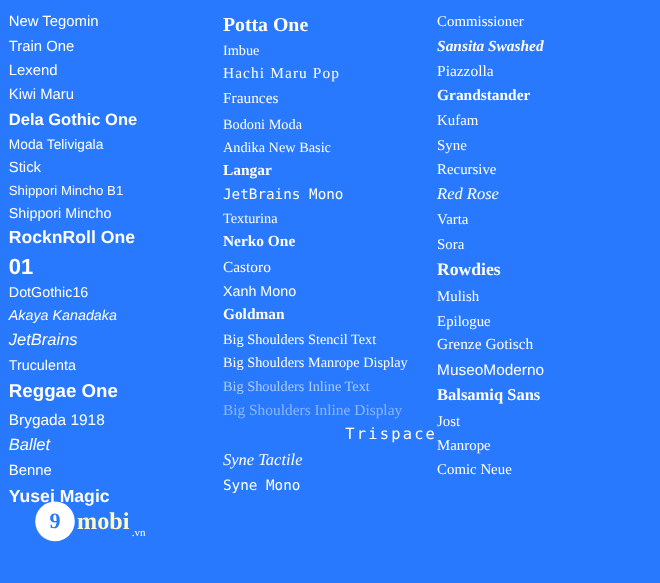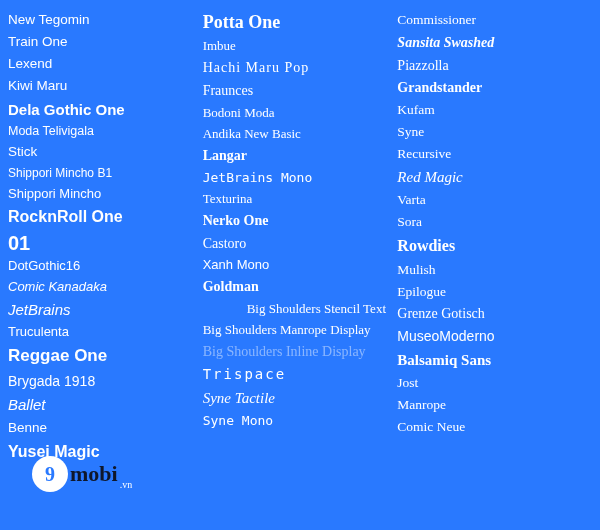--- a/index.html
+++ b/index.html
@@ -57,25 +57,25 @@
     .fraunces { font-family: serif; font-size: 14px; }
     .bodoni { font-family: serif; font-size: 13px; }
     .andika { font-size: 13px; }
     .langar { font-weight: 700; font-size: 14px; }
     .jetbrains { font-family: monospace; font-size: 13px; }
     .texturina { font-family: serif; font-size: 13px; }
     .nerko { font-weight: 700; font-size: 14px; }
     .castoro { font-family: serif; font-size: 14px; }
     .xanh { font-family: Liberation Sans, sans-serif; font-size: 13px; }
     .goldman { font-weight: 700; font-size: 14px; }
-    .bs-stencil-text { font-size: 13px; margin-left: 44px; }
+    .bs-stencil-text { font-size: 13px; }
     .bs-stencil-display { font-size: 13px; font-style: normal; }
     .bs-inline-text { font-size: 13px; color: rgba(255,255,255,0.6); }
     .bs-inline-display { font-size: 14px; color: rgba(255,255,255,0.45); }
-    .trispace { font-family: monospace; letter-spacing: 2px; font-size: 14px; }
+    .trispace { font-family: monospace; letter-spacing: 2px; font-size: 14px; text-align: right; }
     .syne-tactile { font-style: italic; font-size: 15px; }
     .syne-mono { font-family: monospace; font-size: 13px; }
 
     
     .commissioner { font-size: 13.5px; }
     .sansita { font-style: italic; font-weight: 700; font-family: serif; font-size: 14px; }
     .piazzolla { font-family: serif; font-size: 14px; }
     .grandstander { font-weight: 700; font-size: 14px; }
     .kufam { font-size: 13.5px; }
     .syne-col3 { font-size: 13.5px; }
@@ -115,21 +115,21 @@
       overflow: hidden;
     }
     .watermark-nine {
       font-size: 20px;
       font-weight: 900;
       color: #2979ff;
     }
     .watermark-text {
       font-size: 22px;
       font-weight: 900;
-      color: #0f172a;
+      color: #fef9c3;
     }
     .watermark-vn {
       font-size: 10px;
       color: white;
       align-self: flex-end;
       margin-bottom: 2px;
     }
   </style>
 </head>
 <body>
@@ -142,21 +142,21 @@
     <span class="font-item">Lexend</span>
     <span class="font-item">Kiwi Maru</span>
     <span class="font-item dela-gothic">Dela Gothic One</span>
     <span class="font-item akaya-tel">Moda Telivigala</span>
     <span class="font-item stick">Stick</span>
     <span class="font-item shippori-b1">Shippori Mincho B1</span>
     <span class="font-item shippori">Shippori Mincho</span>
     <span class="font-item rocknroll">RocknRoll One</span>
     <span class="font-item ol-item">01</span>
     <span class="font-item dotgothic">DotGothic16</span>
-    <span class="font-item akaya-kan">Comic Kanadaka</span>
+    <span class="font-item akaya-kan">Akaya Kanadaka</span>
     <span class="font-item newsreader">JetBrains</span>
     <span class="font-item truculenta">Truculenta</span>
     <span class="font-item reggae">Reggae One</span>
     <span class="font-item brygada">Brygada 1918</span>
     <span class="font-item ballet">Ballet</span>
     <span class="font-item benne">Benne</span>
     <span class="font-item yusei">Yusei Magic</span>
   </div>
 
   <div class="column col2">
@@ -168,35 +168,36 @@
     <span class="font-item andika">Andika New Basic</span>
     <span class="font-item langar">Langar</span>
     <span class="font-item jetbrains">JetBrains Mono</span>
     <span class="font-item texturina">Texturina</span>
     <span class="font-item nerko">Nerko One</span>
     <span class="font-item castoro">Castoro</span>
     <span class="font-item xanh">Xanh Mono</span>
     <span class="font-item goldman">Goldman</span>
     <span class="font-item bs-stencil-text">Big Shoulders Stencil Text</span>
     <span class="font-item bs-stencil-display">Big Shoulders Manrope Display</span>
+    <span class="font-item bs-inline-text">Big Shoulders Inline Text</span>
     <span class="font-item bs-inline-display">Big Shoulders Inline Display</span>
     <span class="font-item trispace">Trispace</span>
     <span class="font-item syne-tactile">Syne Tactile</span>
     <span class="font-item syne-mono">Syne Mono</span>
   </div>
 
   <div class="column col3">
     <span class="font-item commissioner">Commissioner</span>
     <span class="font-item sansita">Sansita Swashed</span>
     <span class="font-item piazzolla">Piazzolla</span>
     <span class="font-item grandstander">Grandstander</span>
     <span class="font-item kufam">Kufam</span>
     <span class="font-item syne-col3">Syne</span>
     <span class="font-item recursive">Recursive</span>
-    <span class="font-item red-rose">Red Magic</span>
+    <span class="font-item red-rose">Red Rose</span>
     <span class="font-item varta">Varta</span>
     <span class="font-item sora">Sora</span>
     <span class="font-item rowdies">Rowdies</span>
     <span class="font-item mulish">Mulish</span>
     <span class="font-item epilogue">Epilogue</span>
     <span class="font-item grenze">Grenze Gotisch</span>
     <span class="font-item museo">MuseoModerno</span>
     <span class="font-item balsamiq">Balsamiq Sans</span>
     <span class="font-item jost">Jost</span>
     <span class="font-item manrope">Manrope</span>

